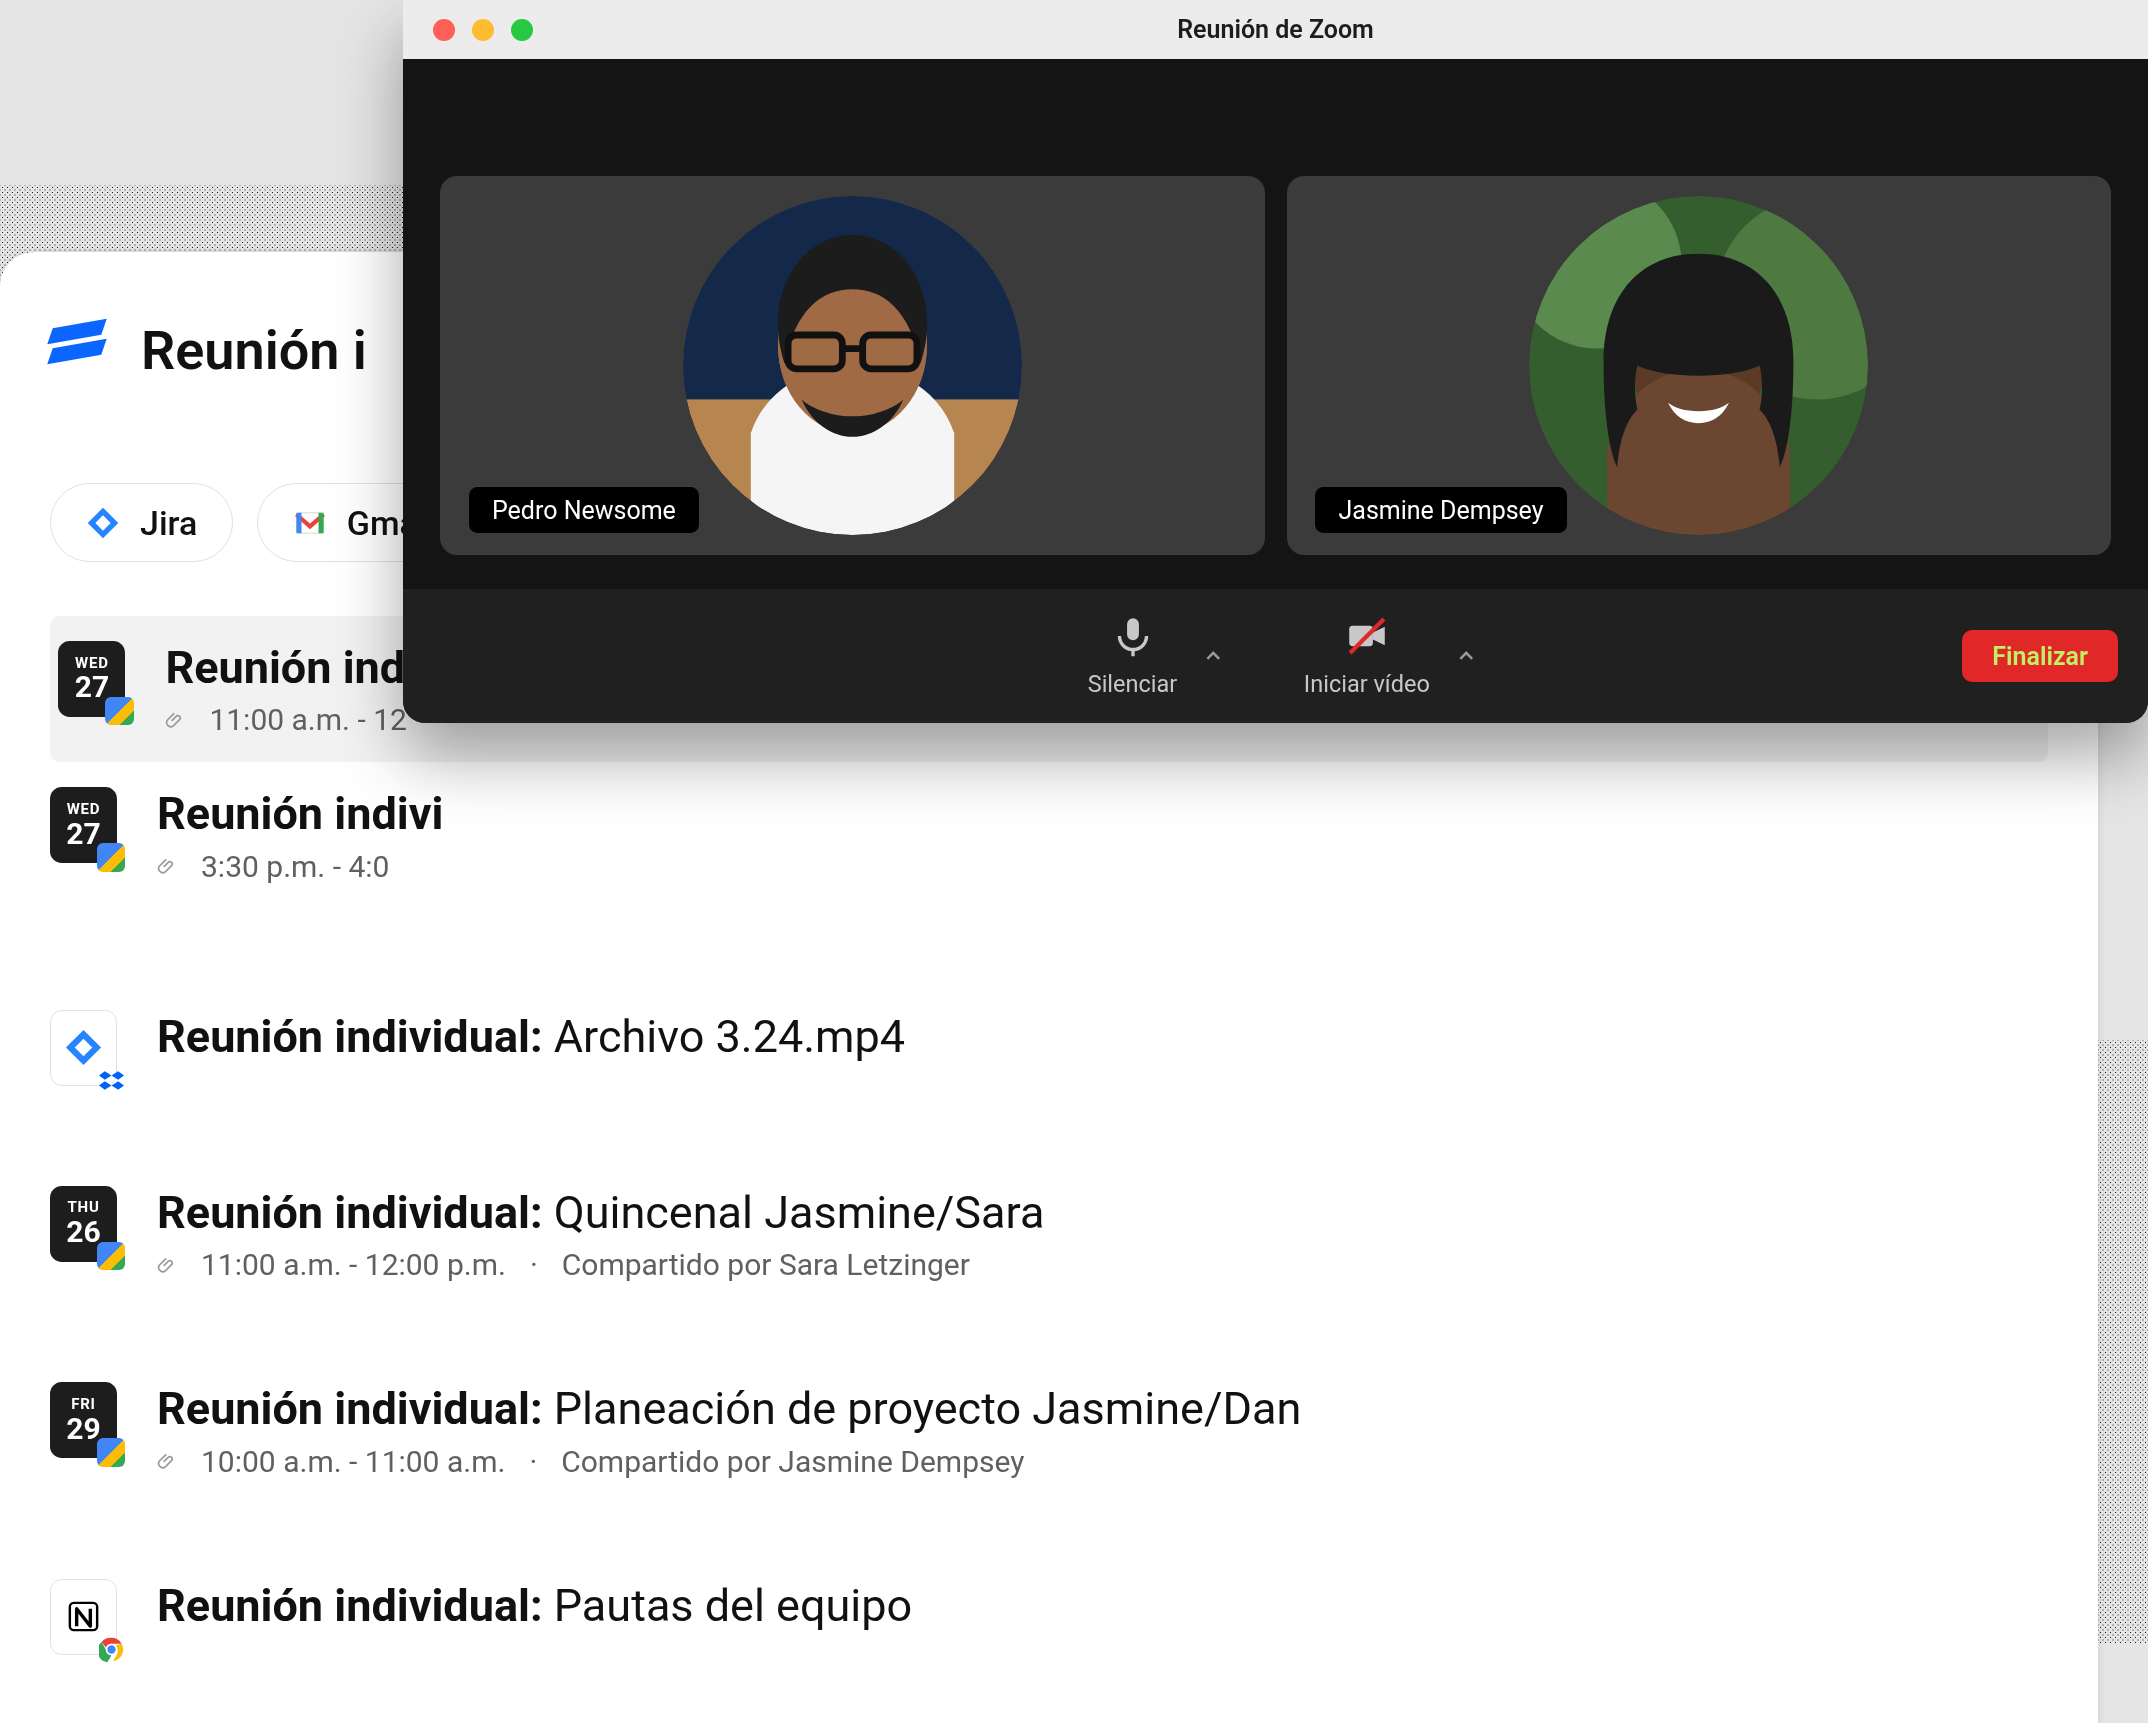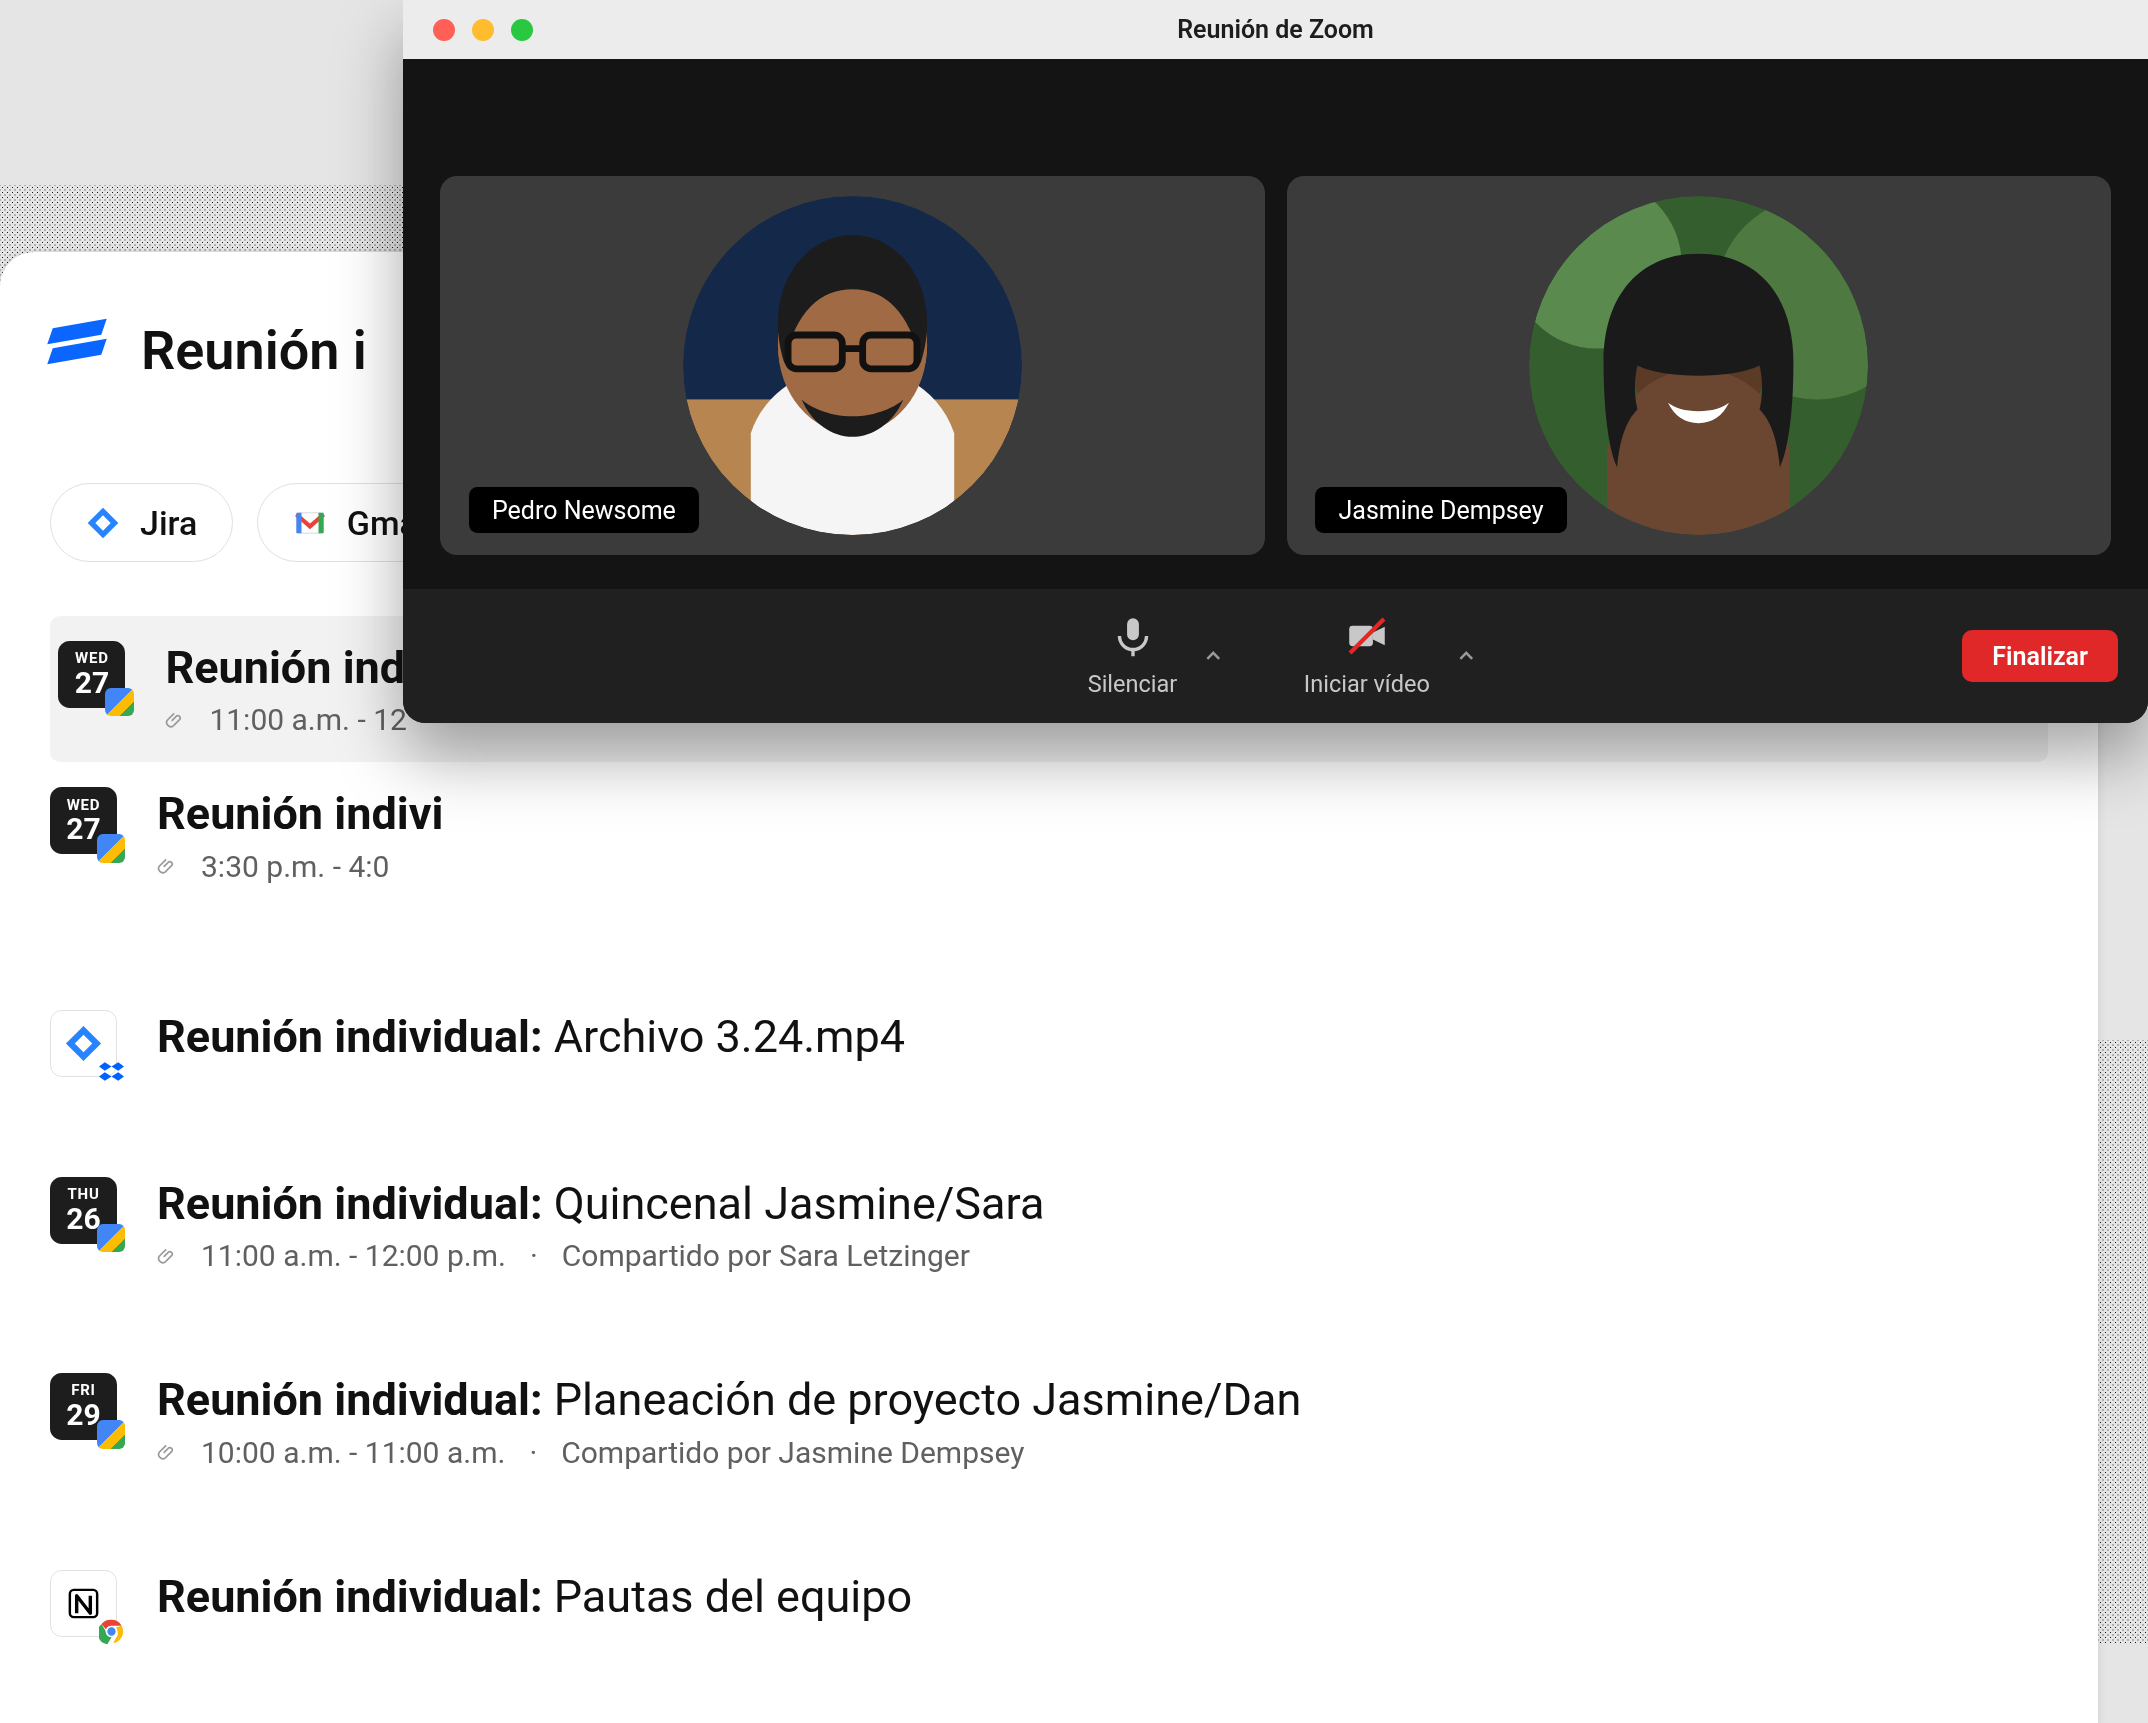--- a/index.html
+++ b/index.html
@@ -83,21 +83,21 @@
   .chip .chip-icon svg { width:34px; height:34px; }
 
   
   .row {
     display:flex; align-items:flex-start; gap:40px;
     padding:25px 0;
     cursor:pointer;
   }
   .row.selected { background:var(--row-select); border-radius:10px; padding-left:8.4px; }
   .row .badge {
-    width:67px; height:67px; border-radius:11.7px;
+    width:67px; height:76px; border-radius:11.7px;
     display:flex; flex-direction:column; align-items:center; justify-content:center;
     color:#fff; font-weight:700; font-size:18.5px; line-height:1;
     position:relative;
   }
   .cal-badge { background:#1d1d1d; }
   .cal-badge .day  { font-size:30px; margin-top:1.7px; }
   .cal-badge .dow  { font-size:15px; letter-spacing:0.8px; }
   .cal-badge .ov   {
     position:absolute; right:-8.4px; bottom:-8.4px;
     width:28.5px; height:28.5px; border-radius:5.9px;
@@ -192,21 +192,21 @@
   .zbtn .ico { width:44px; height:44px; display:flex; align-items:center; justify-content:center; }
   .zbtn .ico svg { width:44px; height:44px; }
   .zbtn .label { font-size:23.5px; }
   .zchev {
     width:28.5px; height:28.5px; display:flex; align-items:center; justify-content:center;
     cursor:pointer;
   }
   .zchev svg { width:18.5px; height:18.5px; stroke:#9a9a9a; }
   .zend {
     position:absolute; right:30px;
-    background:var(--end-red); color:#ffffff;
+    background:var(--end-red); color:#bef264;
     font-size:25px; font-weight:600;
     padding:11.7px 30px; border-radius:10px;
     cursor:pointer;
   }
 </style>
 </head>
 <body>
 
 <div class="speckle top"></div>
 <div class="speckle right"></div>

